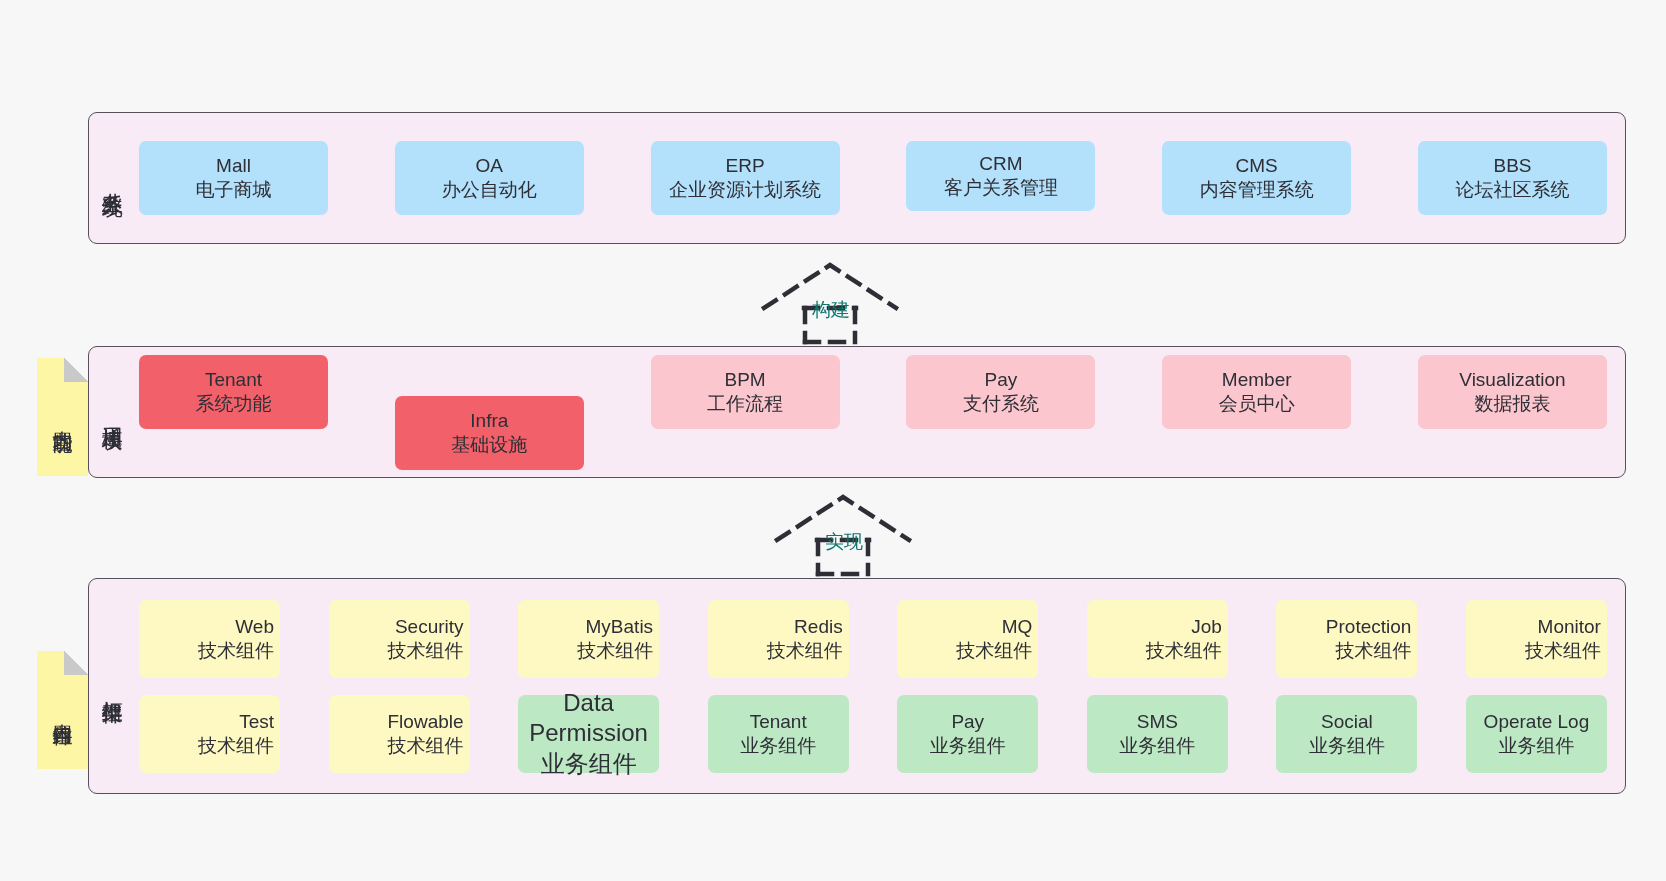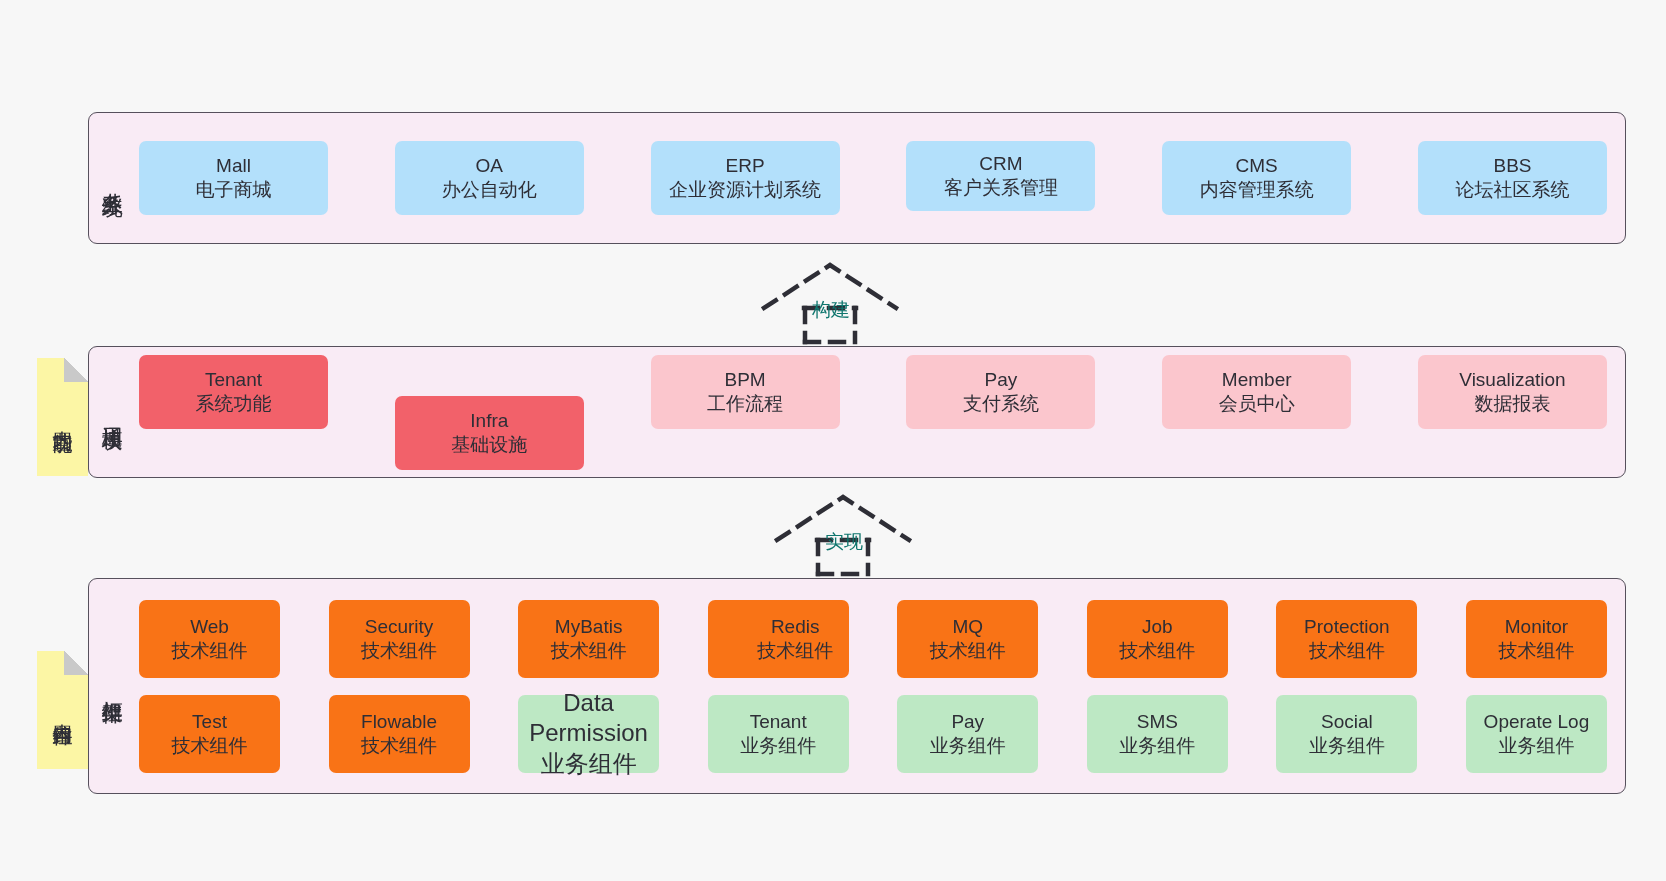--- a/index.html
+++ b/index.html
@@ -77,21 +77,21 @@
     padding: 4px 6px;
     user-select: none;
   }
   .card .ln { display: block; white-space: nowrap; }
   .card.small { font-size: 24px; }
   .card.small .ln { white-space: normal; }
 
   .blue  { background: #b3e0fb; }
   .red   { background: #f2616a; }
   .pink  { background: #fbc6cd; }
-  .green { background: #f97316; }
+  .green { background: #fef9c3; align-items: flex-end; }
   .lgreen{ background: #bde8c4; }
 
   
   .sticky {
     position: absolute;
     background: #fcf6a5;
     box-sizing: border-box;
     display: flex;
     align-items: center;
     justify-content: center;

